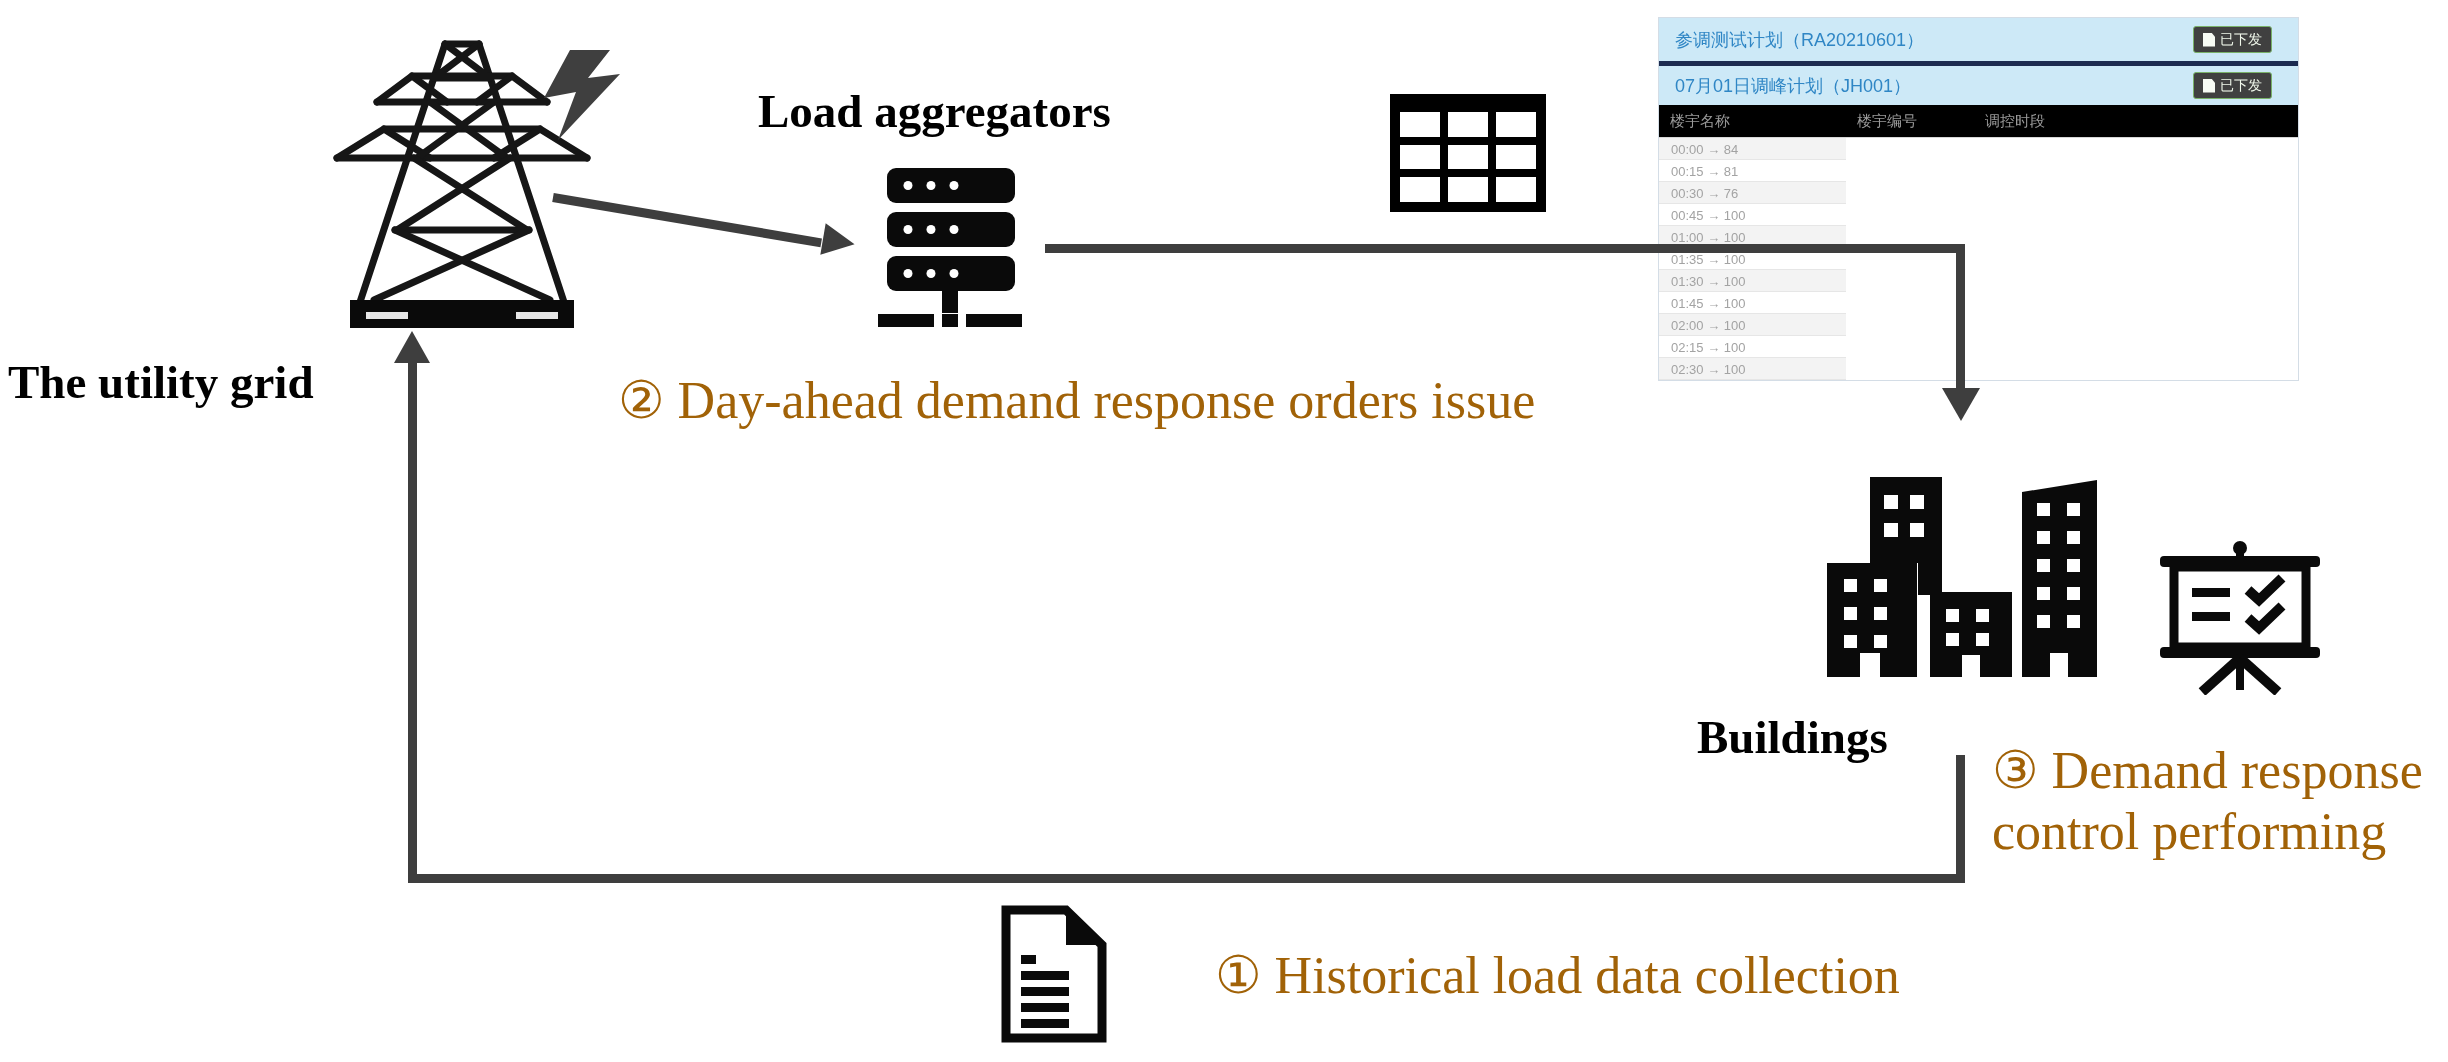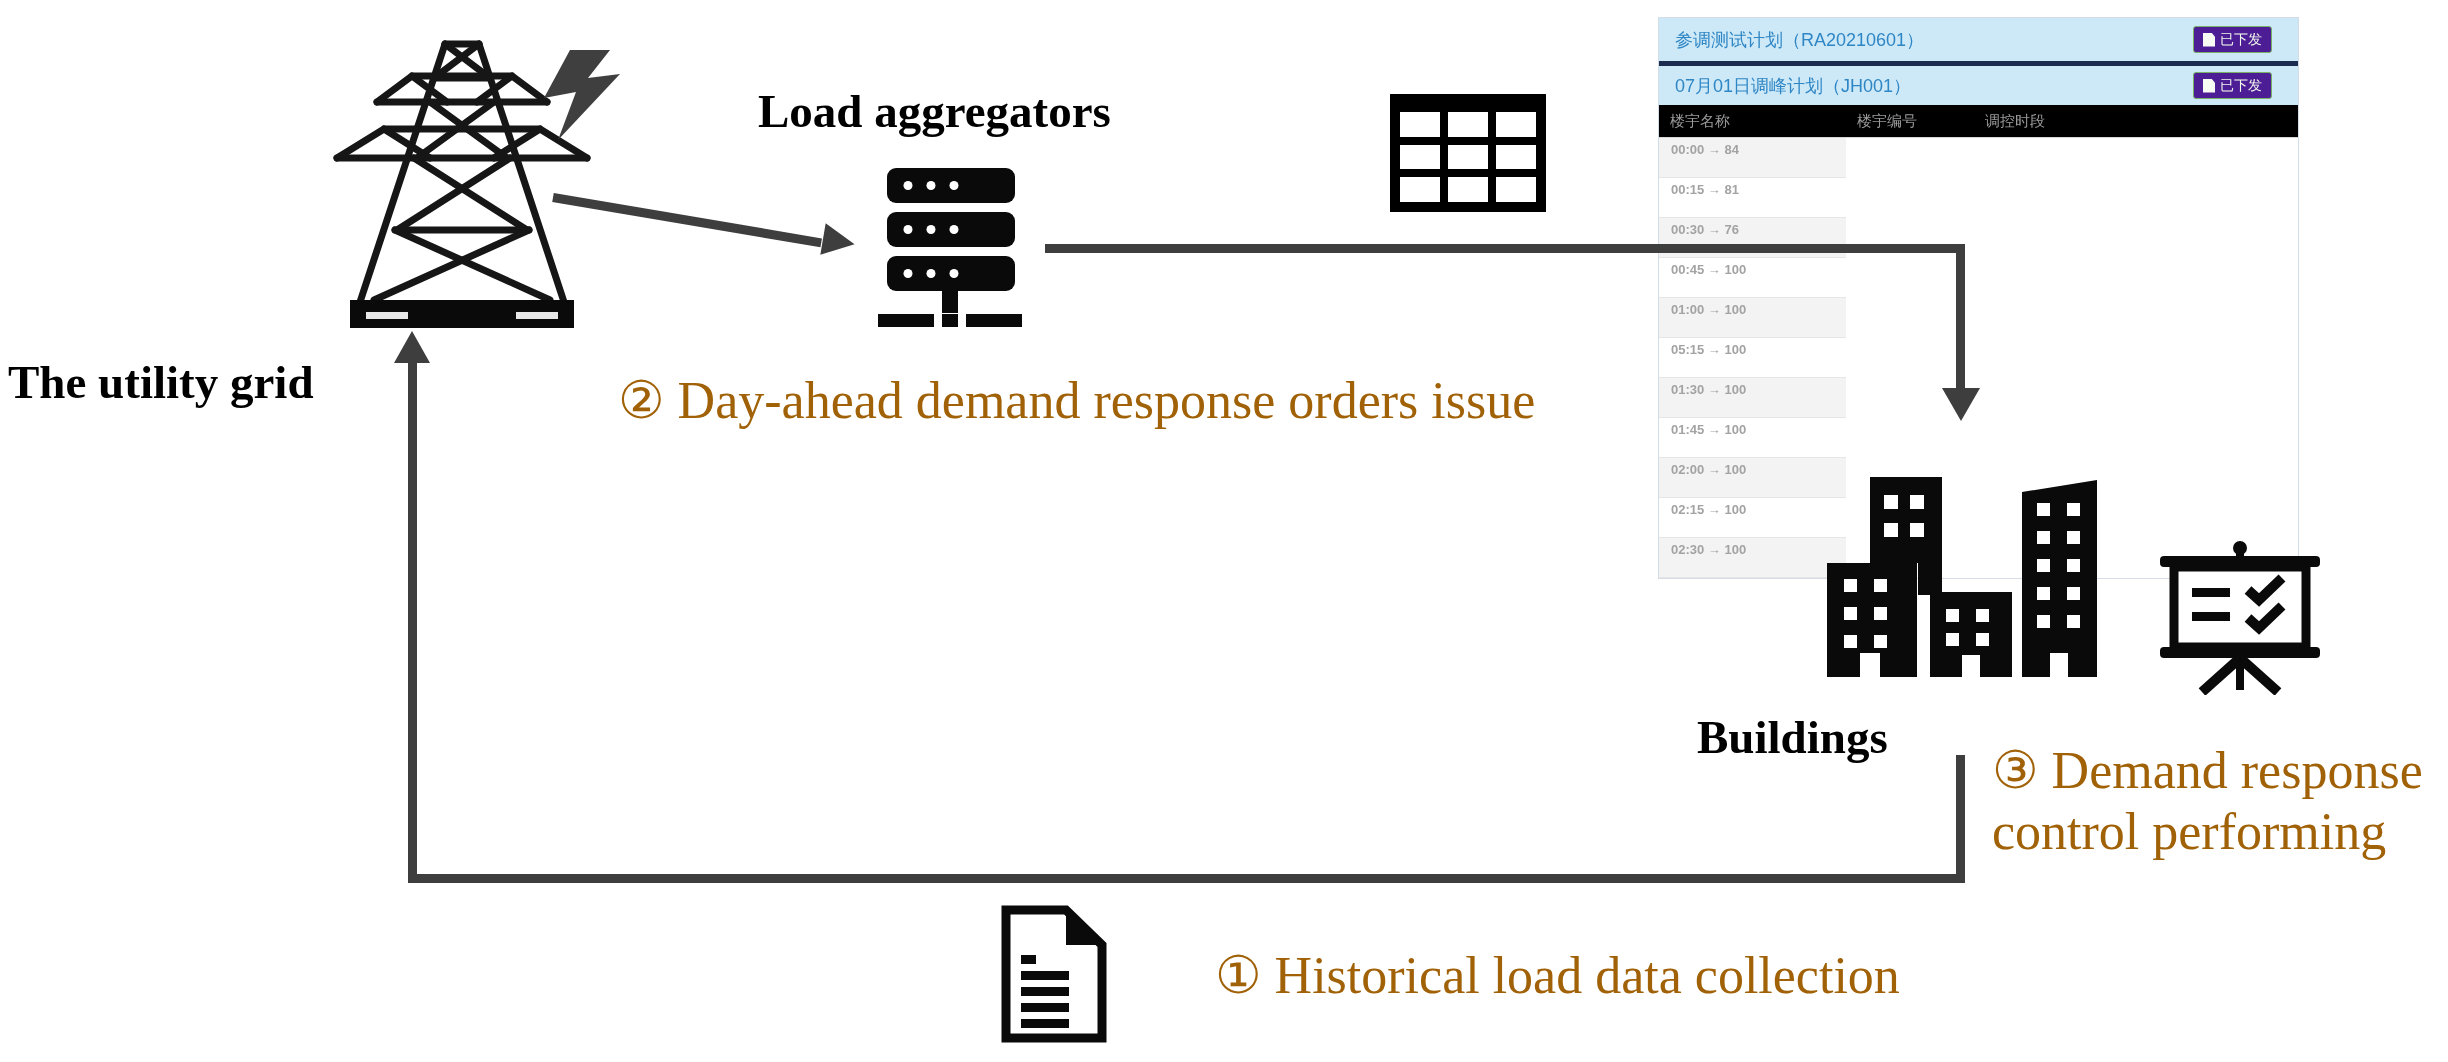--- a/index.html
+++ b/index.html
@@ -29,33 +29,33 @@
   .shot{left:1658px;top:17px;width:641px;z-index:2;background:#fff;
     font-family:"Liberation Sans", sans-serif;border:1px solid #d4dde6;box-sizing:border-box;}
   .shot-title{height:41px;background:linear-gradient(135deg,#0b1736 0%,#15295c 45%,#0b1736 100%);
     color:#f2f6ff;font-size:20px;font-weight:bold;display:flex;align-items:center;justify-content:center;
     border-bottom:2px solid #2a3c66;letter-spacing:1px;}
   .plan-row{background:#cde9f7;color:#2f86c5;font-size:18px;display:flex;align-items:center;
     justify-content:space-between;padding:0 26px 0 16px;}
   .plan-row.first{height:43px;}
   .plan-row.second{height:39px;}
   .plan-sep{height:5px;background:#1c2b50;}
-  .green-btn{background:#4c1d95;border:1px solid #79b168;border-radius:3px;color:#f0f8eb;
+  .green-btn{background:#404040;border:1px solid #79b168;border-radius:3px;color:#f0f8eb;
     font-size:14px;height:27px;display:flex;align-items:center;gap:5px;padding:0 9px;cursor:pointer;}
   .doc-glyph{width:12px;height:14px;background:#f7fbf4;display:inline-block;
     clip-path:polygon(0 0,70% 0,100% 30%,100% 100%,0 100%);}
   .shot-header{height:32px;background:#000000;display:grid;grid-template-columns:187px 128px 1fr;
     align-items:center;color:#9a9a9a;font-size:15px;border-bottom:1px solid #d7d7d7;}
   .shot-header div{padding-left:11px;}
   .shot-body{display:grid;grid-template-columns:187px 128px 1fr;}
   .merge-col{border-right:1px solid #e2e2e2;height:253px;box-sizing:border-box;}
   .merge-cell{height:112px;background:#f3f3f3;border-bottom:1px solid #d9d9d9;
     color:#9a9a9a;font-size:14px;padding:9px 0 0 11px;box-sizing:border-box;}
-  .period-row{height:40px;line-height:23px;font-size:13px;color:#a3a3a3;
-    padding-left:12px;border-bottom:1px solid #e6e6e6;box-sizing:border-box;font-weight:bold;}
+  .period-row{height:22px;line-height:23px;font-size:13px;color:#a3a3a3;
+    padding-left:12px;border-bottom:1px solid #e6e6e6;box-sizing:border-box;}
   .period-row:nth-child(odd){background:#f3f3f3;}
   .period-row:nth-child(even){background:#ffffff;}
 </style>
 </head>
 <body>
 
 <svg class="abs" style="left:262px;top:30px;z-index:3;" width="400" height="300" viewBox="0 0 400 300">
   <g stroke="#161616" stroke-width="7" fill="none" stroke-linecap="round">
     <line x1="183" y1="14" x2="98" y2="272"></line>
     <line x1="217" y1="14" x2="302" y2="272"></line>
@@ -158,21 +158,21 @@
     <div>调控时段</div>
   </div>
 
   <div class="shot-body">
     <div>
       <div class="period-row">00:00 → 84</div>
       <div class="period-row">00:15 → 81</div>
       <div class="period-row">00:30 → 76</div>
       <div class="period-row">00:45 → 100</div>
       <div class="period-row">01:00 → 100</div>
-      <div class="period-row">05:15 → 100</div>
+      <div class="period-row">01:35 → 100</div>
       <div class="period-row">01:30 → 100</div>
       <div class="period-row">01:45 → 100</div>
       <div class="period-row">02:00 → 100</div>
       <div class="period-row">02:15 → 100</div>
       <div class="period-row">02:30 → 100</div>
     </div>
   </div>
 </div>
 
 <svg class="abs" style="left:1822px;top:473px;z-index:3;" width="275" height="207" viewBox="0 0 275 207">

